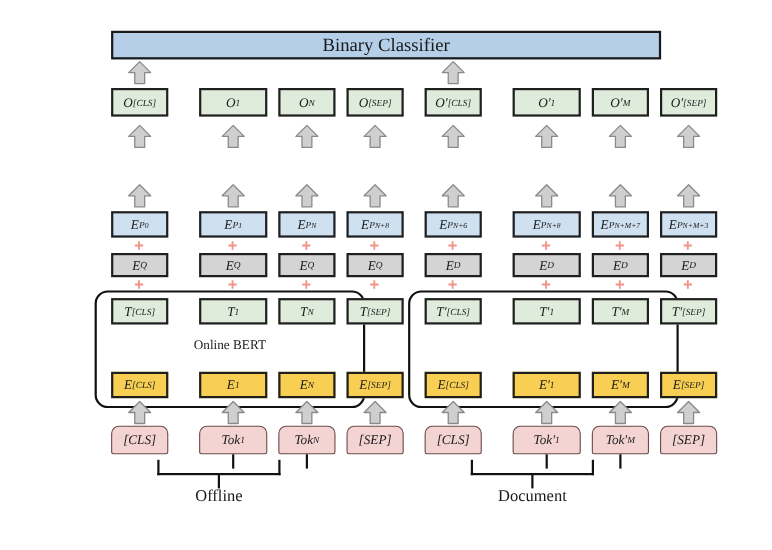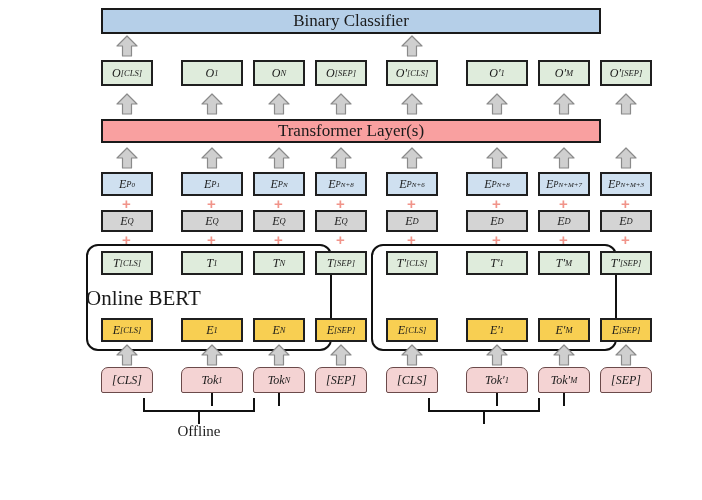--- a/index.html
+++ b/index.html
@@ -1,21 +1,21 @@
 <!DOCTYPE html>
 <html><head>
 <meta charset="utf-8">
 <style>
   html,body{margin:0;padding:0;}
   body{
     width:702px;height:500px;background:#ffffff;
     font-family:"Liberation Serif", serif;
     color:#1a1a1a;overflow:hidden;
   }
-  #fig{position:relative;width:702px;height:428px;}
+  #fig{position:relative;width:702px;height:428px;margin-top:20px;}
 
   
   .bar{
     position:absolute;border:2px solid #1a1a1a;
     display:flex;align-items:center;justify-content:center;
     font-size:17px;font-family:"Liberation Serif", serif;
     box-sizing:border-box;
   }
   .cell{
     position:absolute;box-sizing:border-box;
@@ -47,21 +47,21 @@
     font-family:"Liberation Sans", sans-serif;
     line-height:1;
   }
 
   
   .bertbox{
     position:absolute;border:2.5px solid #111;border-radius:12px;
     box-sizing:border-box;background:transparent;
   }
   .bertlabel{
-    position:absolute;font-size:21px;text-align:left;
+    position:absolute;font-size:12px;text-align:center;
     font-family:"Liberation Serif", serif;
   }
 
   
   .brk{position:absolute;}
   .brk .h{position:absolute;background:#111;height:2px;}
   .brk .v{position:absolute;background:#111;width:2px;}
   .srclabel{position:absolute;font-size:15px;text-align:center;
     font-family:"Liberation Serif", serif;}
 
@@ -74,23 +74,20 @@
 </style>
 </head>
 <body>
 
 <div id="fig">
 
   <div class="bar" style="left:101px;top:8px;width:500px;height:26px;background:#b5cfe8;">
     <span>Binary Classifier</span>
   </div>
 
-  <div class="bar" style="left:101px;top:119px;width:500px;height:24px;background:#f9a0a0;">
-    <span>Transformer Layer(s)</span>
-  </div>
 
   <div class="bertbox" style="left:86px;top:244px;width:246px;height:107px;"></div>
   <div class="bertlabel" style="left:86px;top:286px;width:246px;">Online BERT</div>
 
   <div class="bertbox" style="left:371px;top:244px;width:246px;height:107px;"></div>
 
   <div class="dots" style="left:172px;top:68px;width:40px;">···</div>
   <div class="dots" style="left:172px;top:180px;width:40px;">···</div>
   <div class="dots" style="left:172px;top:216px;width:40px;">···</div>
   <div class="dots" style="left:172px;top:258px;width:40px;">···</div>
@@ -111,20 +108,21 @@
     <div class="v" style="left:55px;top:12px;height:14px;"></div>
   </div>
   <div class="srclabel" style="left:143px;top:423px;width:112px;">Offline</div>
 
   <div class="brk" style="left:428px;top:398px;width:112px;height:22px;">
     <div class="v" style="left:0;top:0;height:14px;"></div>
     <div class="h" style="left:0;top:12px;width:112px;"></div>
     <div class="v" style="left:110px;top:0;height:14px;"></div>
     <div class="v" style="left:55px;top:12px;height:14px;"></div>
   </div>
+  <div class="srclabel" style="left:428px;top:423px;width:112px;">Document</div>
 
   <div id="dyn">
       <div class="cell" style="left:101px;top:60px;width:52px;height:26px;background:#dfecdc;border-color:#1f1f1f;">
         <span class="pr">O</span>
         <span class="sub">[CLS]</span>
       </div>
       <div class="arrow" style="left:116px;top:34px;">
         <svg width="22" height="24" viewBox="0 0 22 22">
           <polygon points="11,1 21,11 15.5,11 15.5,21 6.5,21 6.5,11 1,11" fill="#cfcfcf" stroke="#8a8a8a" stroke-width="1.2" stroke-linejoin="round"></polygon>
         </svg>

